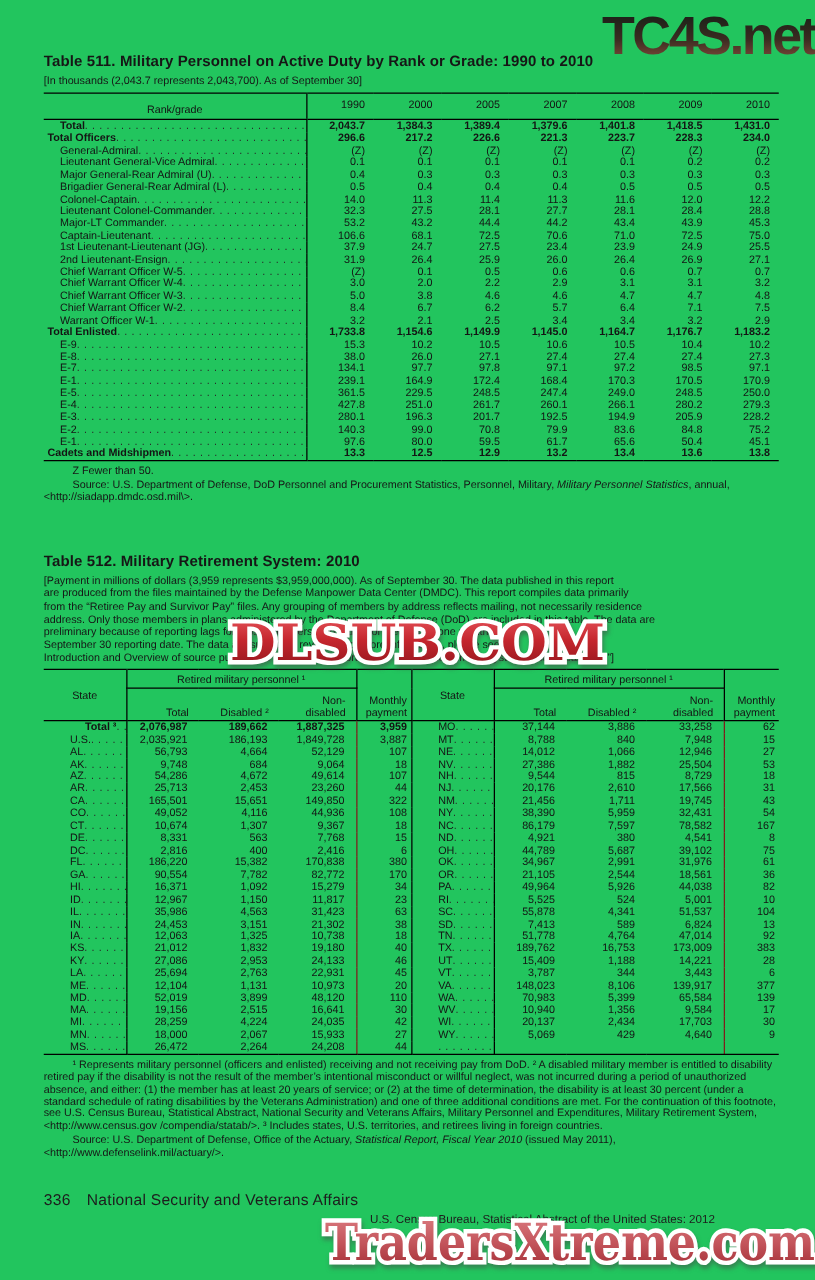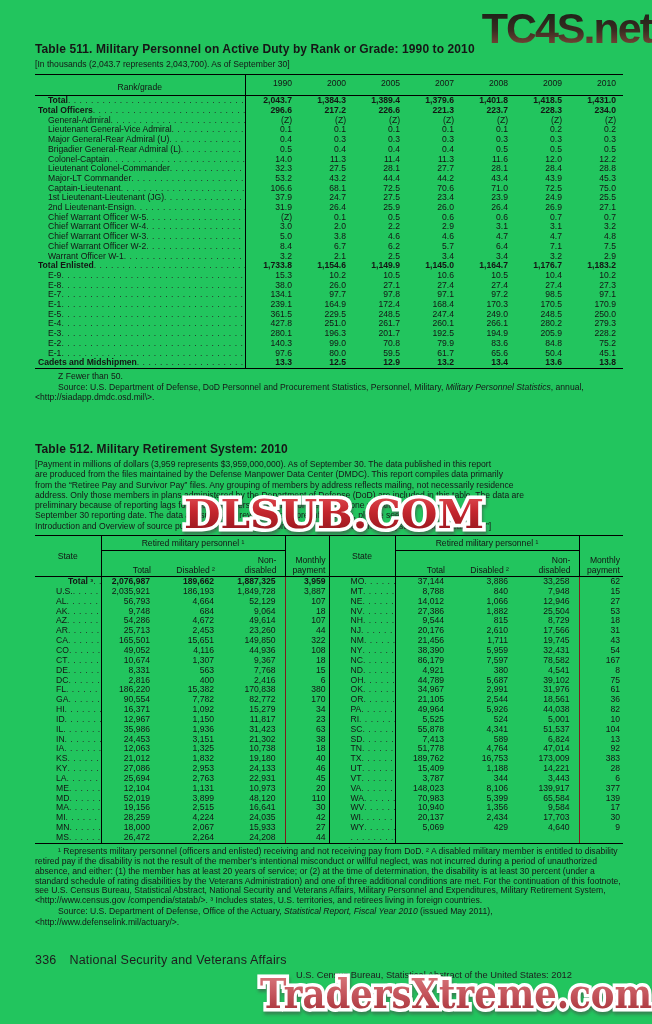--- a/index.html
+++ b/index.html
@@ -908,21 +908,21 @@
             <td class="num mp">10</td>
           </tr>
           <tr>
             <td class="st">
               <div class="lc">
                 <span class="lbl">IL</span>
                 <span class="dots"></span>
               </div>
             </td>
             <td class="num">35,986</td>
-            <td class="num">1,936</td>
+            <td class="num">4,563</td>
             <td class="num nd">31,423</td>
             <td class="num mp mid">63</td>
             <td class="st">
               <div class="lc">
                 <span class="lbl">SC</span>
                 <span class="dots"></span>
               </div>
             </td>
             <td class="num">55,878</td>
             <td class="num">4,341</td>

